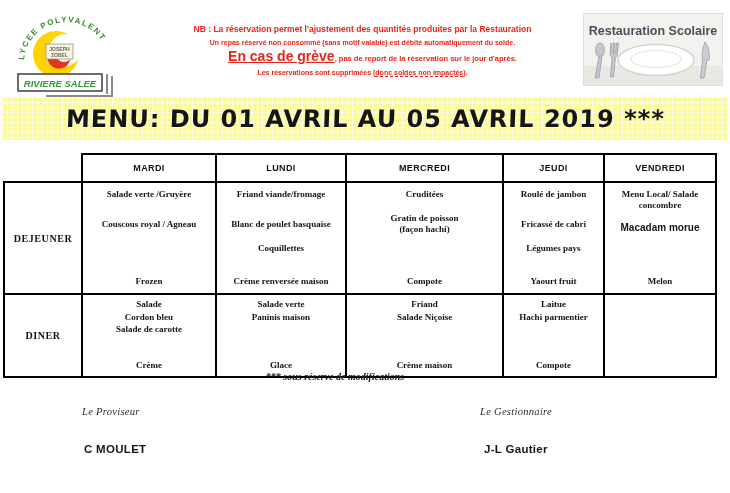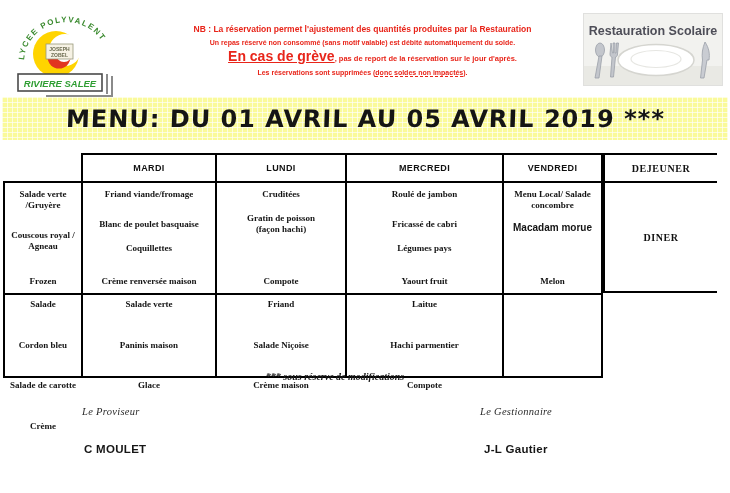--- a/index.html
+++ b/index.html
@@ -54,21 +54,21 @@
 
   
   .menu-table {
     position:absolute; left:3px; top:153px;
     display:grid;
     grid-template-columns: 78px 134px 130px 157px 101px 114px;
     grid-template-rows: 28px 112px 85px;
   }
   .cell     { border-left:2px solid #000; border-top:2px solid #000; background:#fff; }
   .col-last { border-right:2px solid #000; }
-  .row-last { border-bottom:2px solid #000;gap:28px; }
+  .row-last { border-bottom:2px solid #000; }
   .ghost    { border:none; background:#fff; }
   .day-head {
     display:flex; align-items:center; justify-content:center;
     font-family:"Liberation Sans", sans-serif; font-weight:bold;
     font-size:9px; letter-spacing:.4px; color:#111;
   }
   .row-head {
     display:flex; align-items:center; justify-content:center;
     font-weight:bold; font-size:10px; letter-spacing:.6px; color:#111;
   }
@@ -177,20 +177,21 @@
   <div class="title-band gingham">
     <h1>MENU: DU 01 AVRIL AU 05 AVRIL 2019 ***</h1>
   </div>
 
   <div class="menu-table">
 
     <div class="ghost"></div>
     <div class="cell day-head gingham">MARDI</div>
     <div class="cell day-head gingham">LUNDI</div>
     <div class="cell day-head gingham">MERCREDI</div>
+    <div class="cell day-head gingham">JEUDI</div>
     <div class="cell day-head gingham col-last">VENDREDI</div>
 
     <div class="cell row-head gingham">DEJEUNER</div>
 
     <div class="cell mcell">
       <div>Salade verte /Gruyère</div>
       <div class="gap-lg">Couscous royal / Agneau</div>
       <div class="dessert">Frozen</div>
     </div>
 

